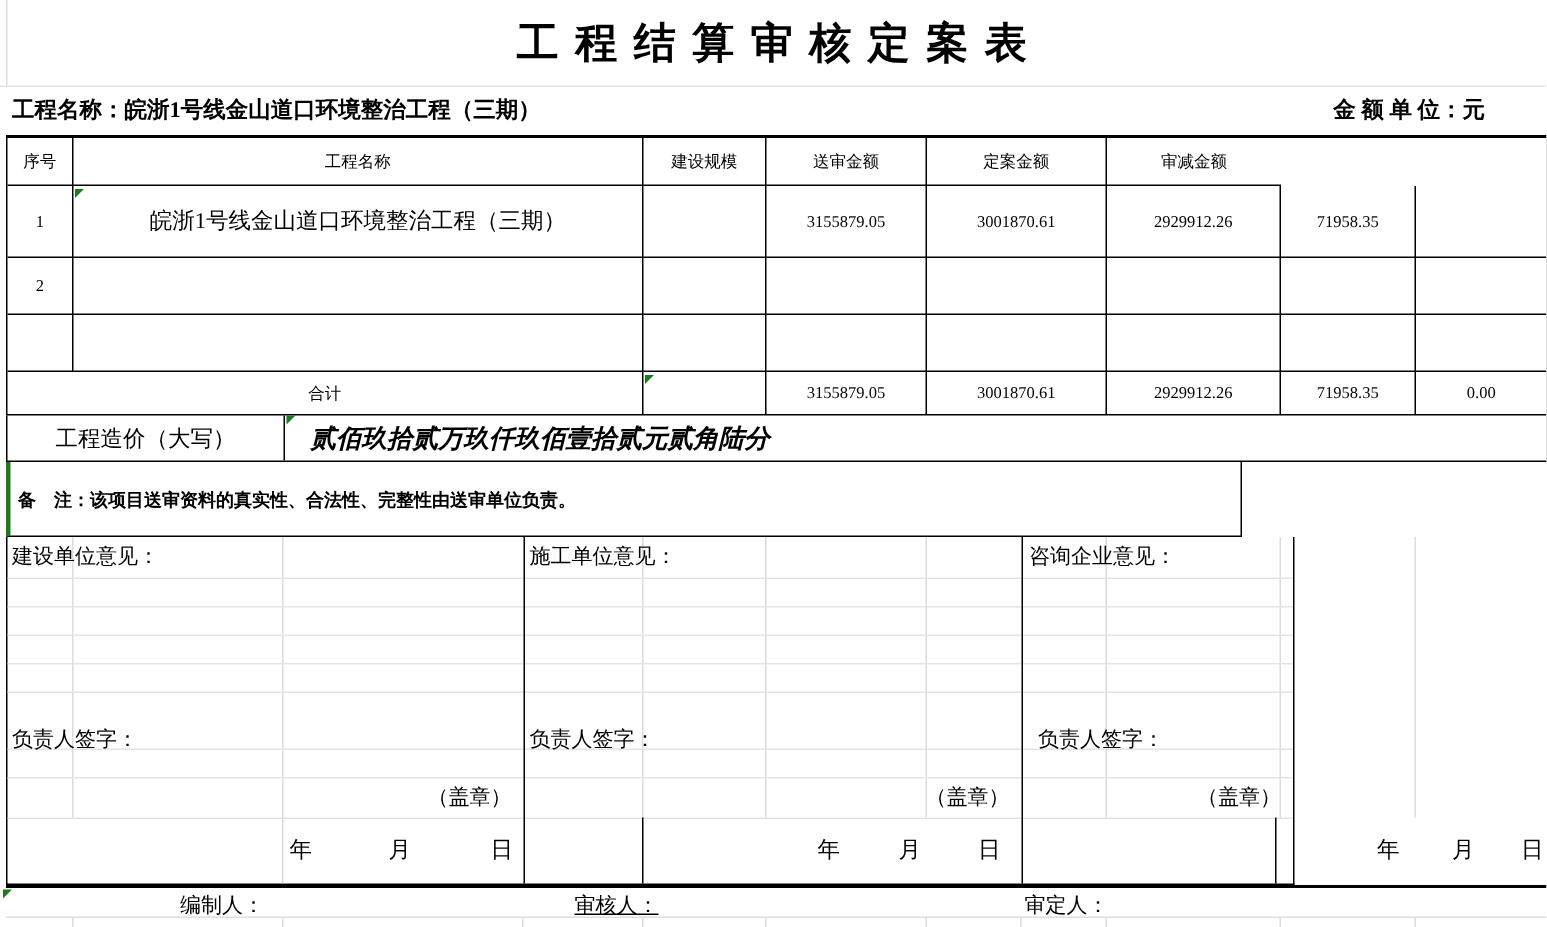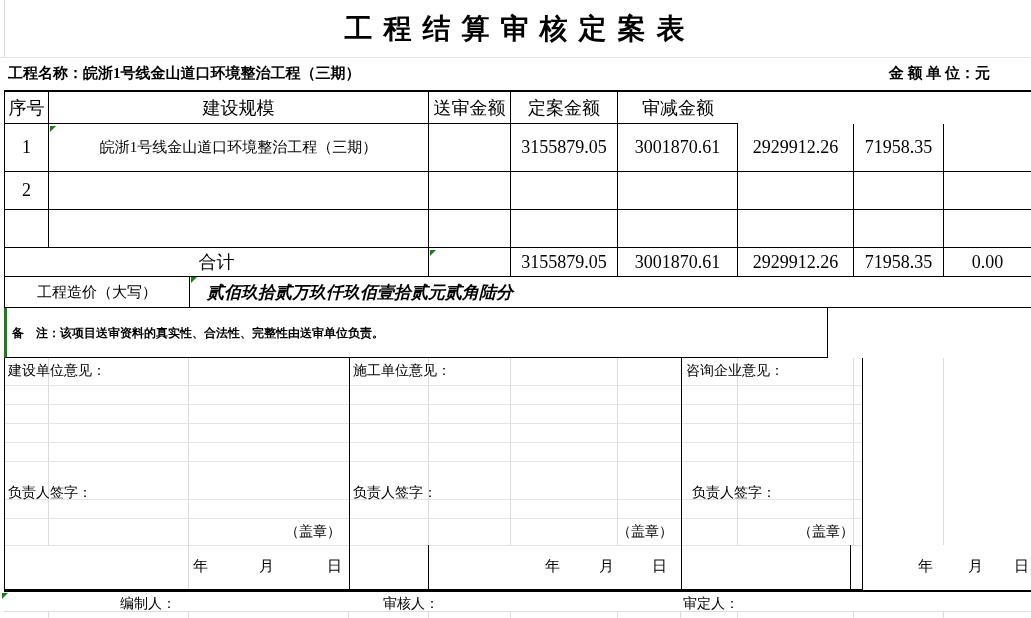--- a/index.html
+++ b/index.html
@@ -18,21 +18,21 @@
   .subrow { position:absolute; top:57px; left:0; width:1031px; height:16px; }
   .subrow .proj { position:absolute; left:8px; top:7px; font-size:15px; font-weight:bold; }
   .subrow .unit { position:absolute; right:41px; top:7px; font-size:15px; font-weight:bold; white-space:pre; }
 
   
   .mtable { position:absolute; left:4px; top:90px; width:1028px; box-sizing:border-box;
             border:1px solid #000; border-top:2px solid #000; background:#fff; }
   .trow { display:grid; grid-template-columns:44px 380px 82px 107px 120px 116px 90px 1fr; }
   .trow > div { box-sizing:border-box; border-right:1px solid #000; border-bottom:1px solid #000;
                 display:flex; align-items:center; justify-content:center;
-                font-size:18px; overflow:hidden; }
+                font-size:11px; overflow:hidden; }
   .trow > div:last-child { border-right:none; }
   .trow.last > div { border-bottom:none; }
   .trow .merge2 { grid-column:1 / 3; }
 
   .gtri { position:absolute; width:0; height:0; border-top:6px solid #1d7a1d; border-right:6px solid transparent; z-index:5; }
 
   
   .words { position:absolute; left:4px; top:277px; width:1028px; height:31px; box-sizing:border-box;
            border-left:1px solid #000; border-right:1px solid #000; border-bottom:1px solid #000;
            display:flex; }
@@ -81,20 +81,21 @@
     <span class="proj">工程名称：皖浙1号线金山道口环境整治工程（三期）</span>
     <span class="unit">金 额 单 位：元</span>
   </div>
 
   <div class="mtable" style="position:absolute;">
     <div class="gtri" style="left:45px; top:34px;"></div>
     <div class="gtri" style="left:425px; top:158px;"></div>
 
     <div class="trow" style="height:32px;">
       <div>序号</div>
+      <div>工程名称</div>
       <div>建设规模</div>
       <div>送审金额</div>
       <div>定案金额</div>
       <div>审减金额</div>
     </div>
 
     <div class="trow" style="height:48px;">
       <div>1</div>
       <div style="font-size:15px;">皖浙1号线金山道口环境整治工程（三期）</div>
       <div></div>
@@ -209,21 +210,21 @@
       <div class="ddiv" style="left:168px;"></div>
       <span class="dtext" style="left:236px;">年</span>
       <span class="dtext" style="left:286px;">月</span>
       <span class="dtext" style="left:332px;">日</span>
     </div>
   </div>
 
   <div class="footrow">
     <div class="gtri" style="left:-2px; top:1px;"></div>
     <span style="left:116px;">编制人：</span>
-    <span style="left:379px;">审核人：</span>
+    <span style="left:379px;text-decoration:underline;">审核人：</span>
     <span style="left:679px;">审定人：</span>
   </div>
 
   <div class="fvline" style="left:48px; top:612px; height:6px;"></div>
   <div class="fvline" style="left:188px; top:612px; height:6px;"></div>
   <div class="fvline" style="left:348px; top:612px; height:6px;"></div>
   <div class="fvline" style="left:428px; top:612px; height:6px;"></div>
   <div class="fvline" style="left:510px; top:612px; height:6px;"></div>
   <div class="fvline" style="left:617px; top:612px; height:6px;"></div>
   <div class="fvline" style="left:680px; top:612px; height:6px;"></div>

